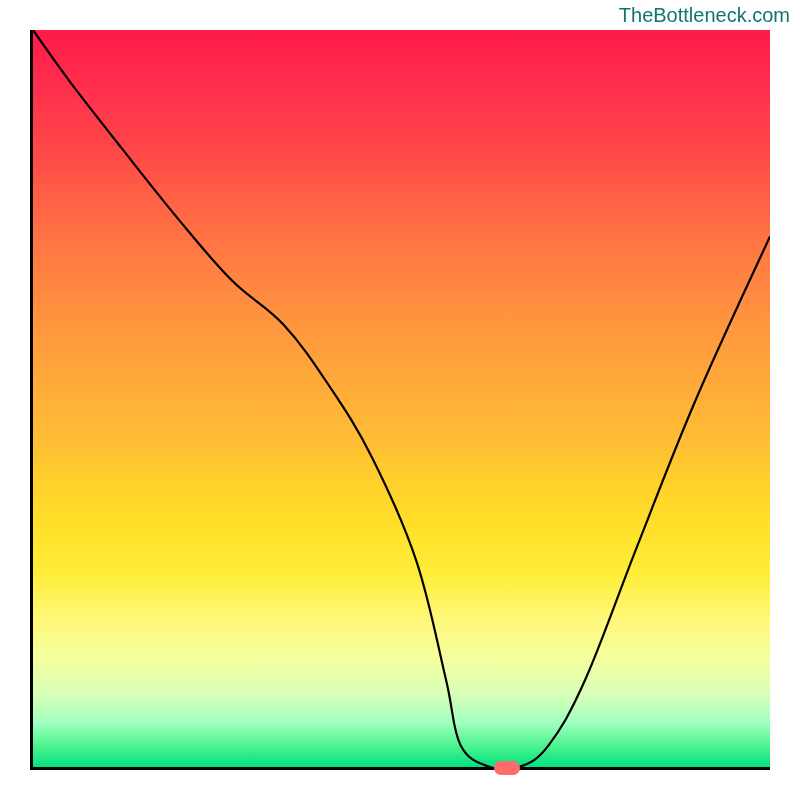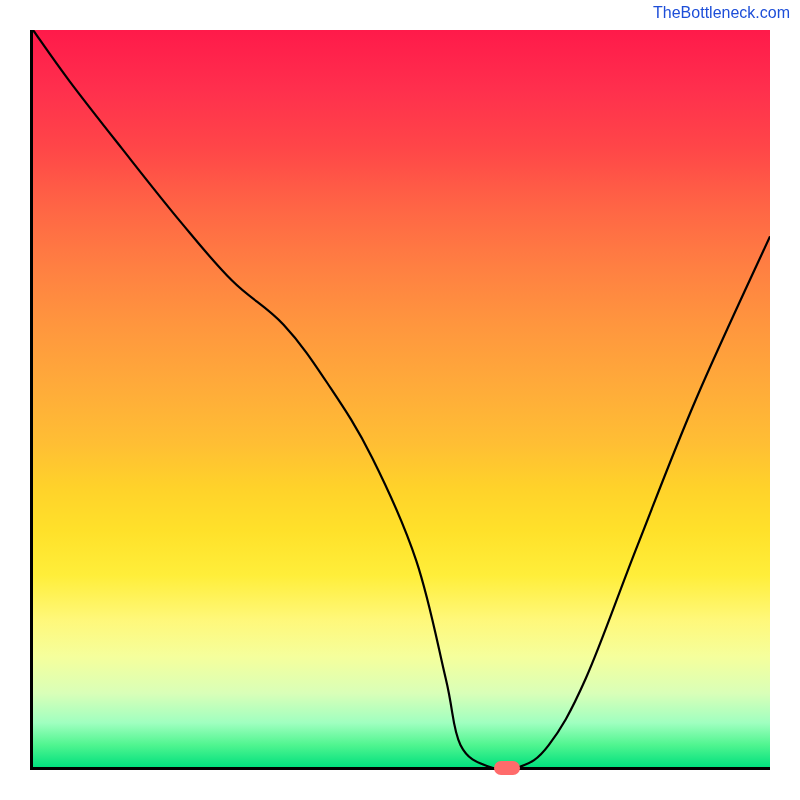--- a/index.html
+++ b/index.html
@@ -7,22 +7,22 @@
     width: 800px;
     height: 800px;
     background: #ffffff;
     font-family: Arial, sans-serif;
     position: relative;
   }
   .watermark {
     position: absolute;
     top: 4px;
     right: 10px;
-    font-size: 16px;
-    color: #1d4ed8;
+    font-size: 20px;
+    color: #0f766e;
     font-weight: normal;
     z-index: 10;
   }
   .chart-frame {
     position: absolute;
     top: 30px;
     left: 30px;
     width: 740px;
     height: 740px;
     border: 3px solid #000;

